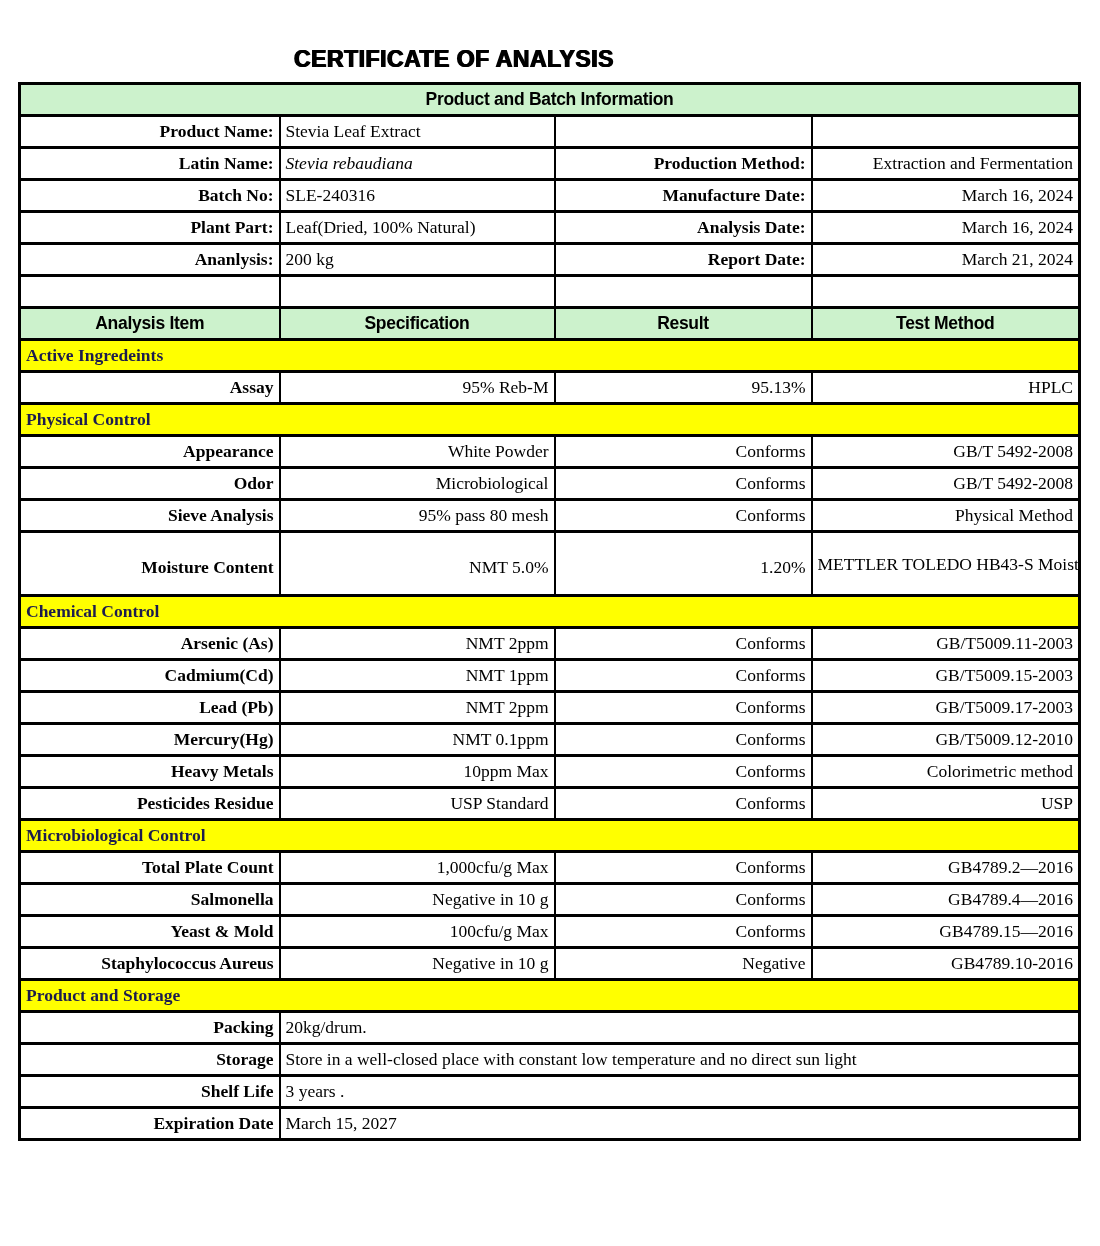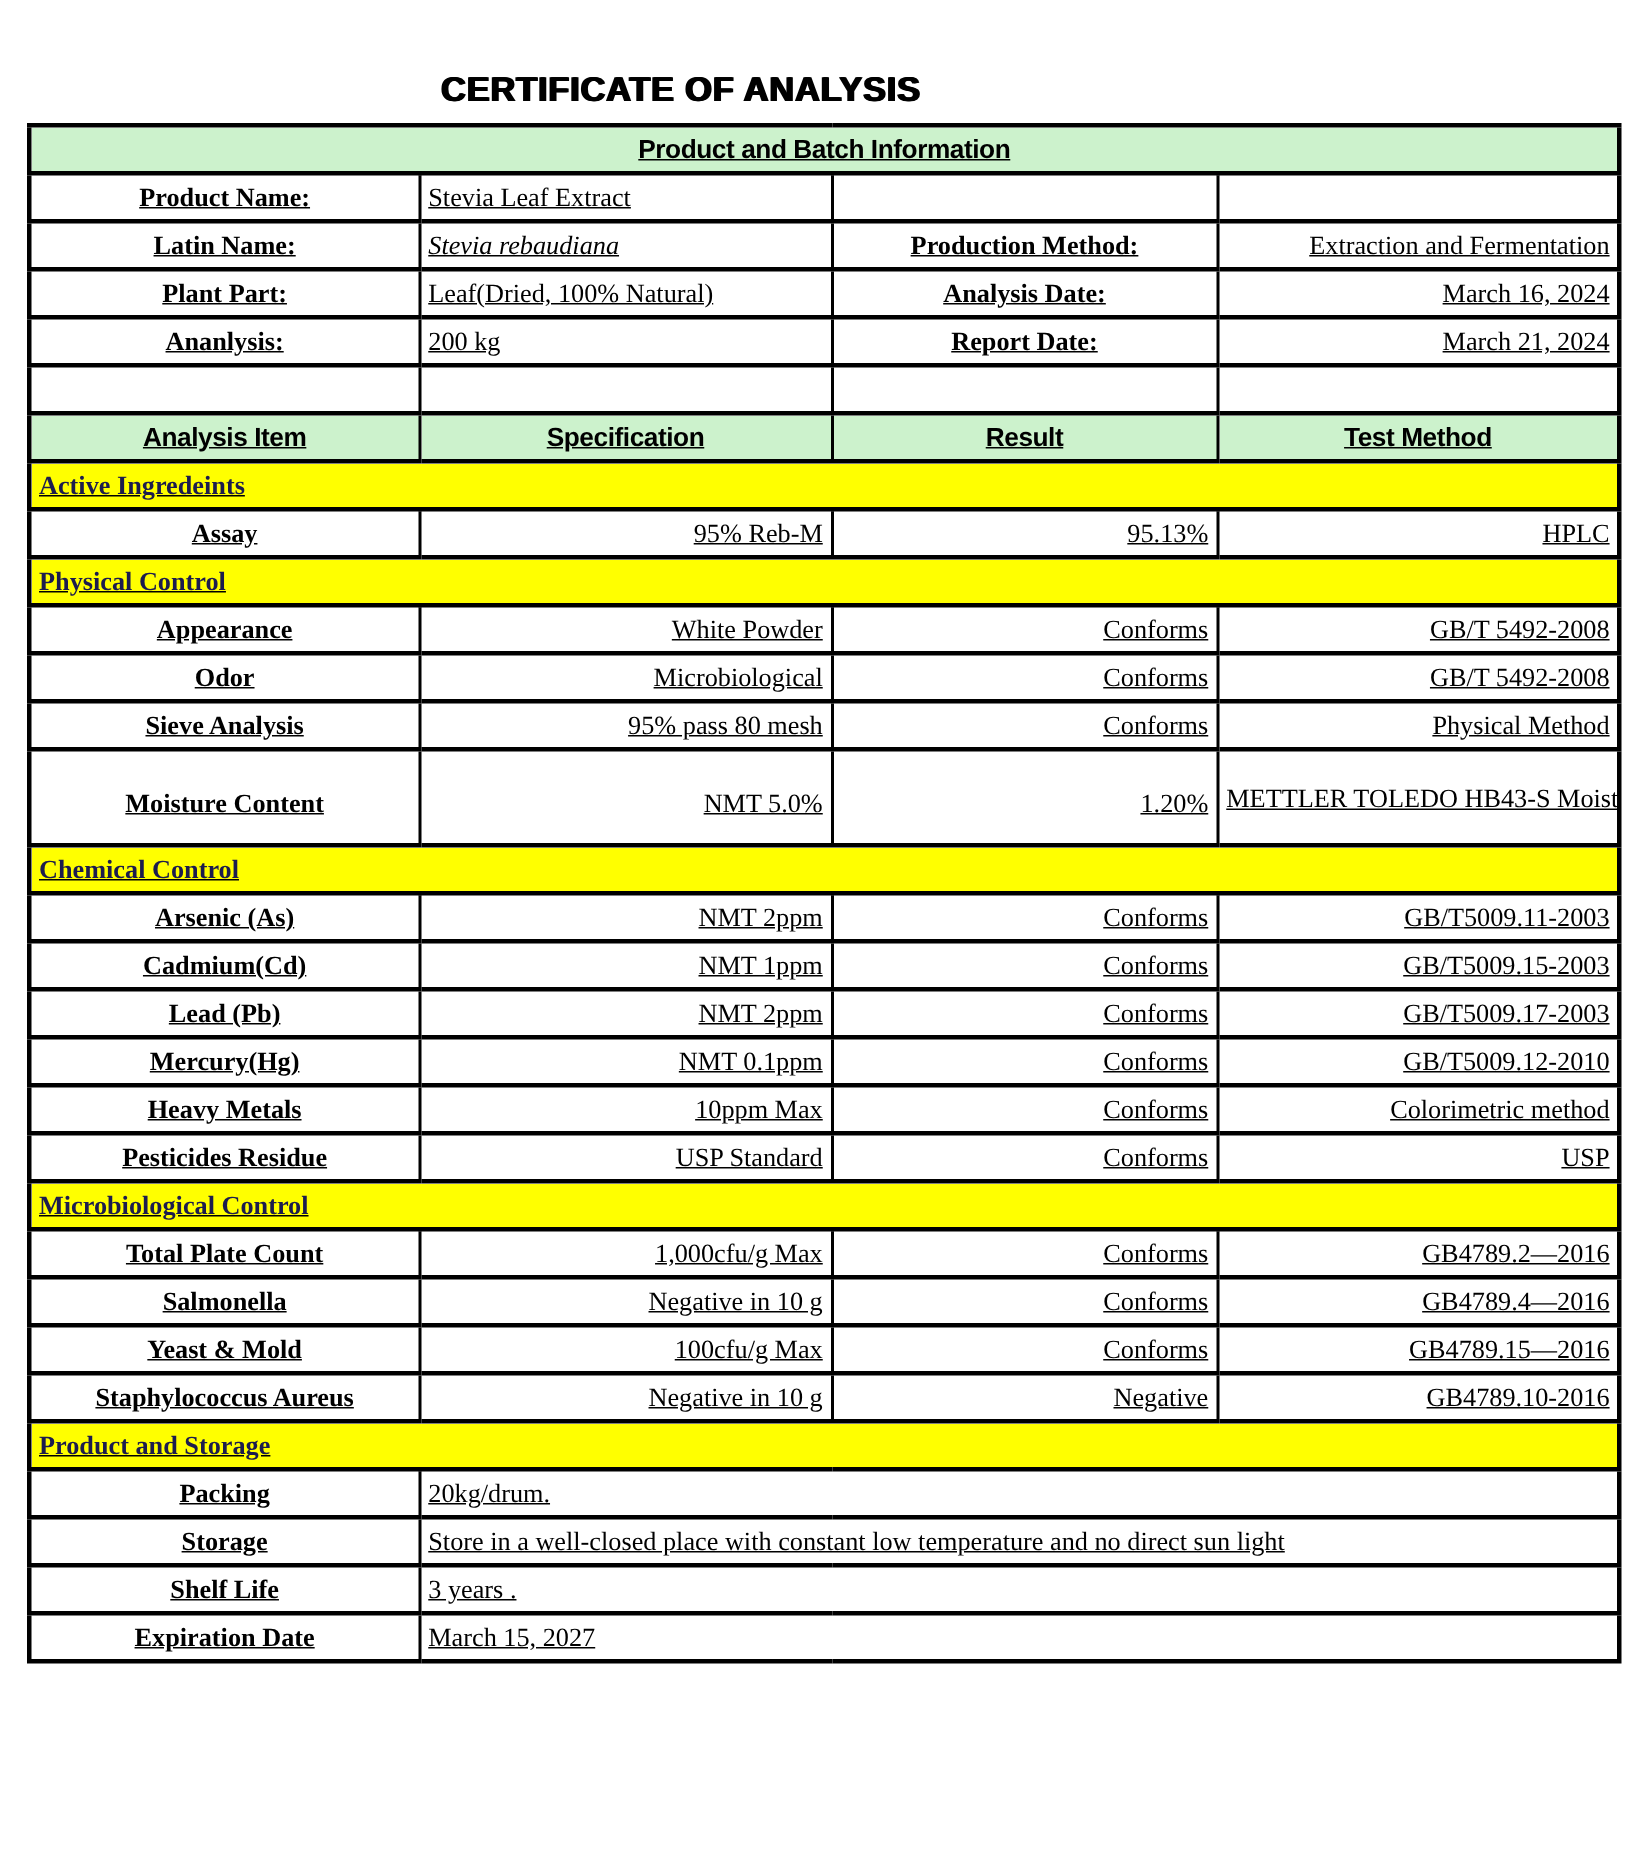--- a/index.html
+++ b/index.html
@@ -40,21 +40,21 @@
     border-top: 3px solid var(--border, #000);
     border-bottom: 3px solid var(--border, #000);
     border-left: 2px solid var(--border, #000);
     border-right: 2px solid var(--border, #000);
     font-size: 17.5px;
     padding: 0 5px;
     overflow: hidden;
     white-space: nowrap;
     vertical-align: middle;
   }
-  table.coa tr { height: 32px; text-decoration: underline; }
+  table.coa tr { height: 32px; }
   table.coa tr.tall { height: 64px; }
   table.coa tr.tall td {
     vertical-align: bottom;
     padding-bottom: 16px;
   }
   .banner-green {
     background: var(--section-green, #ccf2cc);
     text-align: center;
     font-family: "Liberation Sans", sans-serif;
     font-weight: bold;
@@ -65,21 +65,21 @@
     background: var(--section-yellow, #ffff00);
     text-align: left;
     font-family: "Liberation Serif", serif;
     font-weight: bold;
     font-size: 19px;
     color: var(--section-header-text, #1c1c4e);
     padding-left: 5px;
   }
   .lbl {
     font-weight: bold;
-    text-align: center;
+    text-align: right;
     padding-right: 6px;
   }
   .val-l { text-align: left; padding-left: 7px; }
   .val-r { text-align: right; padding-right: 5px; }
   .italic { font-style: italic; }
   .wrap {
     white-space: normal;
     line-height: 1.55;
   }
 </style>
@@ -106,20 +106,26 @@
           <td class="lbl"></td>
           <td class="val-r"></td>
         </tr>
         <tr>
           <td class="lbl">Latin Name:</td>
           <td class="val-l italic">Stevia rebaudiana</td>
           <td class="lbl">Production Method:</td>
           <td class="val-r">Extraction and Fermentation</td>
         </tr>
         <tr>
+          <td class="lbl">Batch No:</td>
+          <td class="val-l">SLE-240316</td>
+          <td class="lbl">Manufacture Date:</td>
+          <td class="val-r">March 16, 2024</td>
+        </tr>
+        <tr>
           <td class="lbl">Plant Part:</td>
           <td class="val-l">Leaf(Dried, 100% Natural)</td>
           <td class="lbl">Analysis Date:</td>
           <td class="val-r">March 16, 2024</td>
         </tr>
         <tr>
           <td class="lbl">Ananlysis:</td>
           <td class="val-l">200 kg</td>
           <td class="lbl">Report Date:</td>
           <td class="val-r">March 21, 2024</td>

